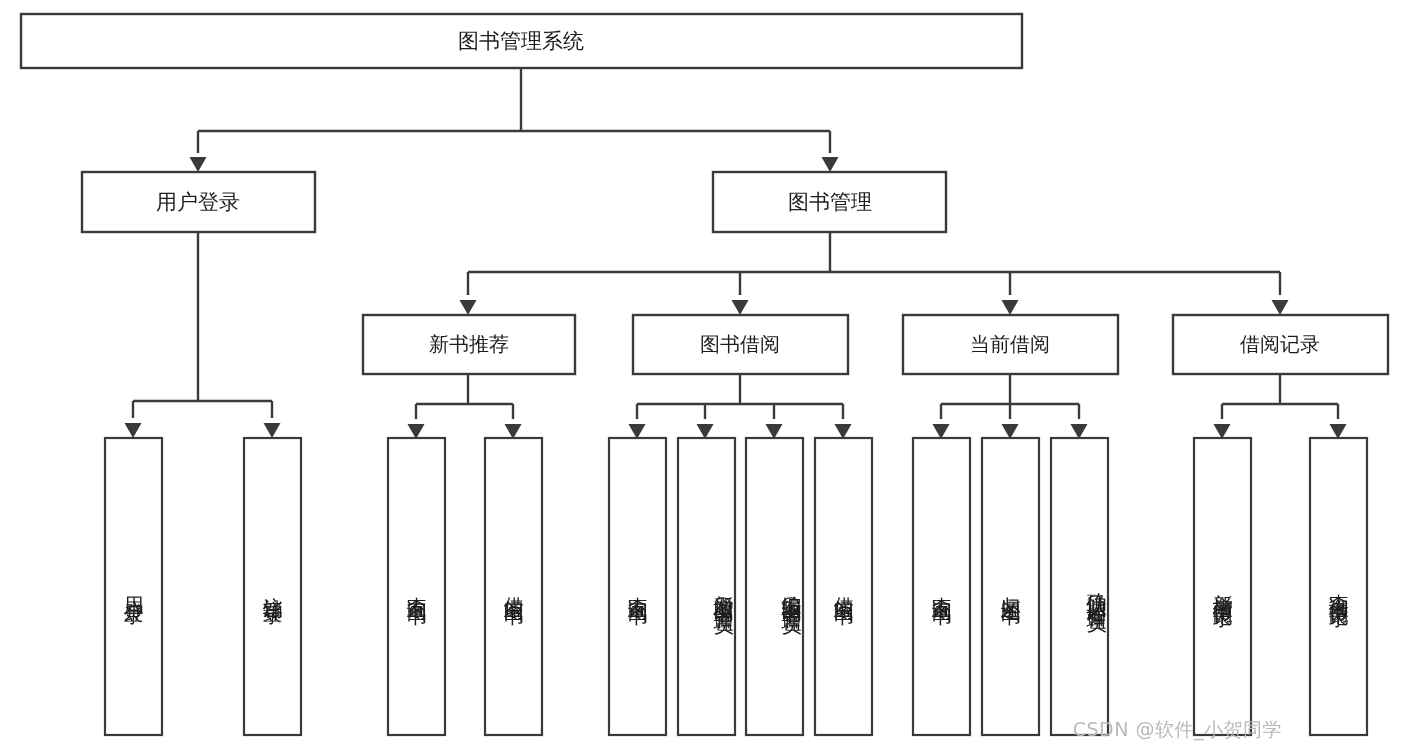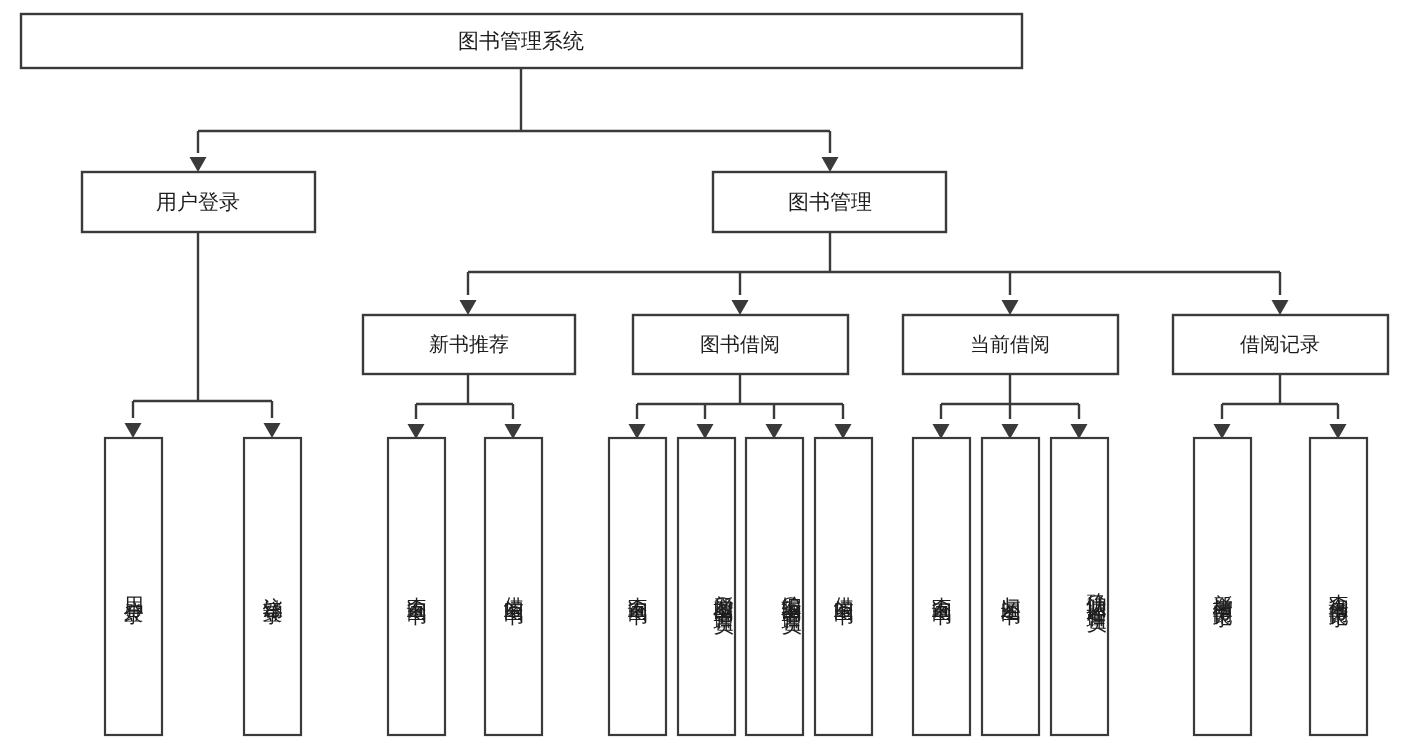--- a/index.html
+++ b/index.html
@@ -227,14 +227,15 @@
   <div class="leaf-label-wrap" style="left:746px; top:438px; width:57px; height:297px; align-items:flex-start; padding-top:6px;">编辑图书（管理员）</div>
   <div class="leaf-label-wrap" style="left:815px; top:438px; width:57px; height:297px;">借阅图书</div>
 
   <div class="leaf-label-wrap" style="left:913px; top:438px; width:57px; height:297px;">查询图书</div>
   <div class="leaf-label-wrap" style="left:982px; top:438px; width:57px; height:297px;">归还图书</div>
   <div class="leaf-label-wrap" style="left:1051px; top:438px; width:57px; height:297px; align-items:flex-start; padding-top:4px;">确认归还（管理员）</div>
 
   <div class="leaf-label-wrap" style="left:1194px; top:438px; width:57px; height:297px;">新增借阅记录</div>
   <div class="leaf-label-wrap" style="left:1310px; top:438px; width:57px; height:297px;">查询借阅记录</div>
 
+  <div class="watermark">CSDN @软件_小贺同学</div>
 
 </div>
 
 </body></html>

